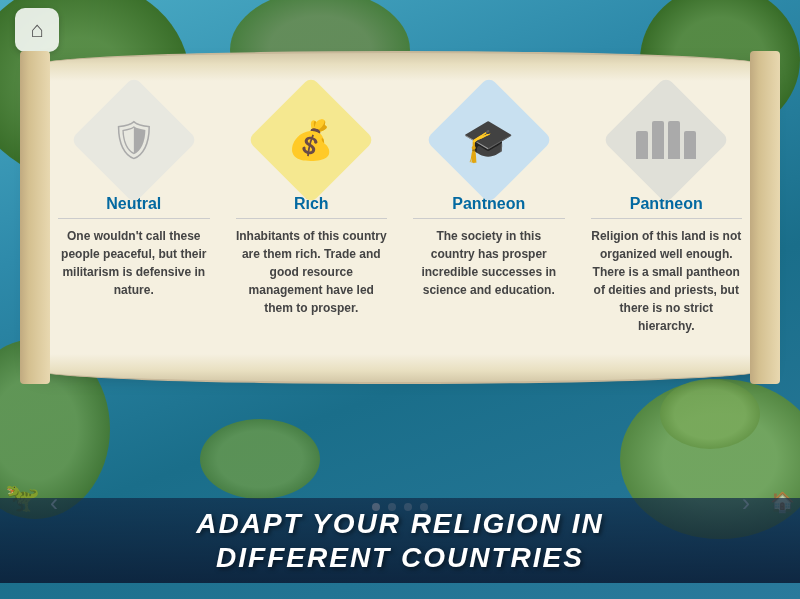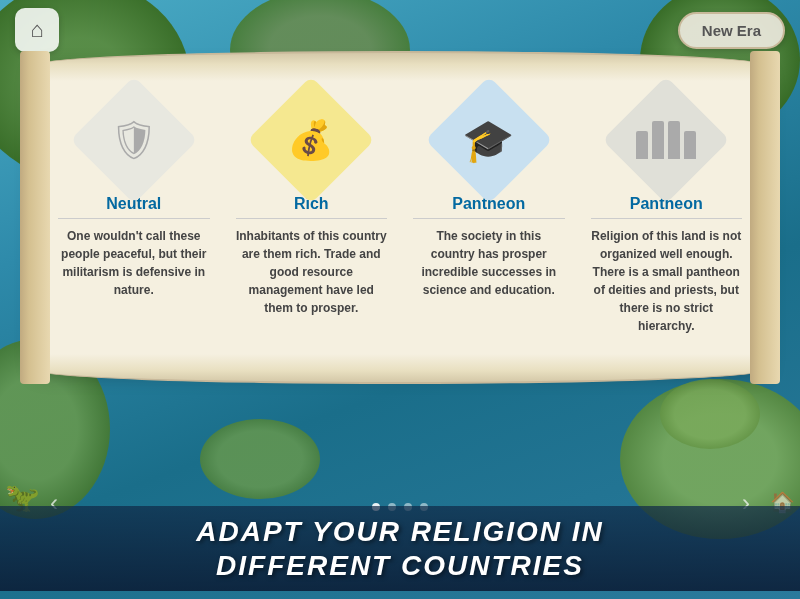--- a/index.html
+++ b/index.html
@@ -264,21 +264,21 @@
     }
     .pillar {
       width: 12px;
       background: #aaa;
       border-radius: 2px 2px 0 0;
     }
 
     
     .bottom-title {
       position: absolute;
-      bottom: 8px;
+      bottom: 16px;
       left: 0;
       right: 0;
       height: 85px;
       display: flex;
       flex-direction: column;
       align-items: center;
       justify-content: center;
       background: linear-gradient(180deg, rgba(15,40,70,0.7) 0%, rgba(10,25,50,0.85) 100%);
       z-index: 10;
     }
@@ -352,21 +352,20 @@
   <div class="island-bottom-left"></div>
   <div class="island-bottom-right"></div>
   <div class="island-center-bottom"></div>
   <div class="island-right-mid"></div>
 </div>
 
 <div class="top-bar">
   <div class="home-btn">
     <span class="home-icon">⌂</span>
   </div>
-  <button class="new-era-btn">New Era</button>
 </div>
 
 <div class="scroll-container">
   <div class="scroll-left-curl"></div>
   <div class="scroll-right-curl"></div>
 
   <div class="cards-grid">
 
     <div class="card">
       <div class="card-icon-wrapper">

